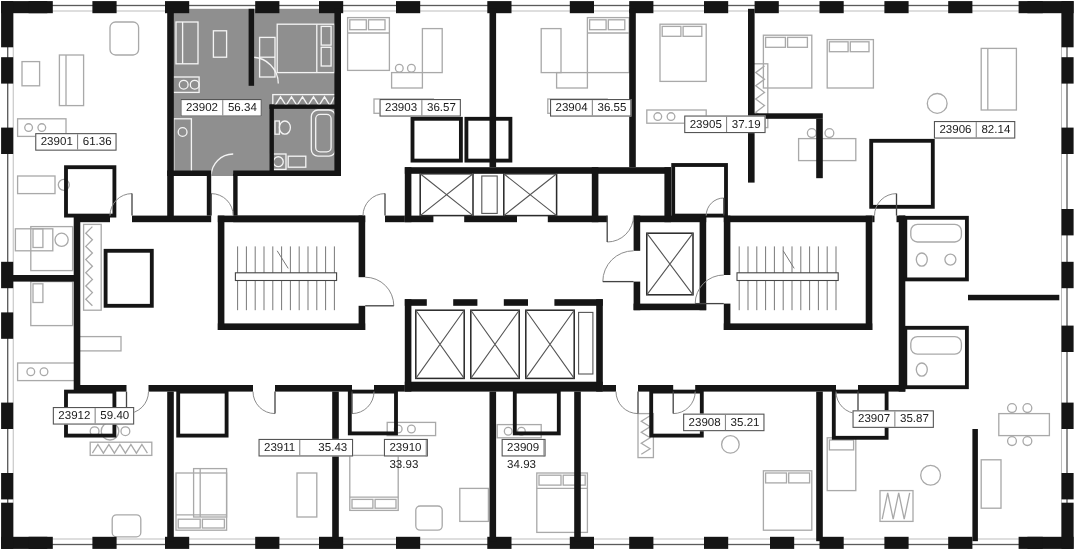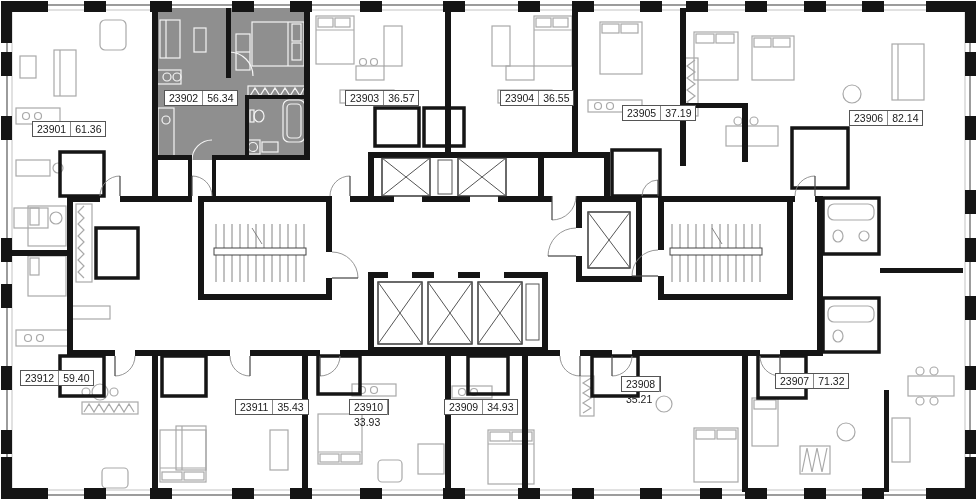--- a/index.html
+++ b/index.html
@@ -430,36 +430,36 @@
       <div class="badge" style="left: 622px; top: 105px;">
         <span class="uid">23905</span>
         <span class="area">37.19</span>
       </div>
       <div class="badge" style="left: 803px; top: 110px; margin-left: 46px;">
         <span class="uid">23906</span>
         <span class="area">82.14</span>
       </div>
       <div class="badge" style="left: 775px; top: 373px;">
         <span class="uid">23907</span>
-        <span class="area">71.32</span>
-      </div>
-      <div class="badge" style="left: 621px; top: 376px; flex-direction: column;">
+        <span class="area">35.87</span>
+      </div>
+      <div class="badge" style="left: 621px; top: 376px;">
         <span class="uid">23908</span>
         <span class="area">35.21</span>
       </div>
-      <div class="badge" style="left: 444px; top: 399px;">
+      <div class="badge" style="left: 456px; top: 399px; flex-direction: column;">
         <span class="uid">23909</span>
         <span class="area">34.93</span>
       </div>
       <div class="badge" style="left: 349px; top: 399px; flex-direction: column;">
         <span class="uid">23910</span>
         <span class="area">33.93</span>
       </div>
-      <div class="badge" style="left: 235px; top: 399px;">
+      <div class="badge" style="left: 235px; top: 399px; gap: 12px;">
         <span class="uid">23911</span>
         <span class="area">35.43</span>
       </div>
-      <div class="badge" style="left: 20px; top: 370px;">
+      <div class="badge" style="left: 48px; top: 370px;">
         <span class="uid">23912</span>
         <span class="area">59.40</span>
       </div>
     </div>
 </div>
 
 </body></html>

